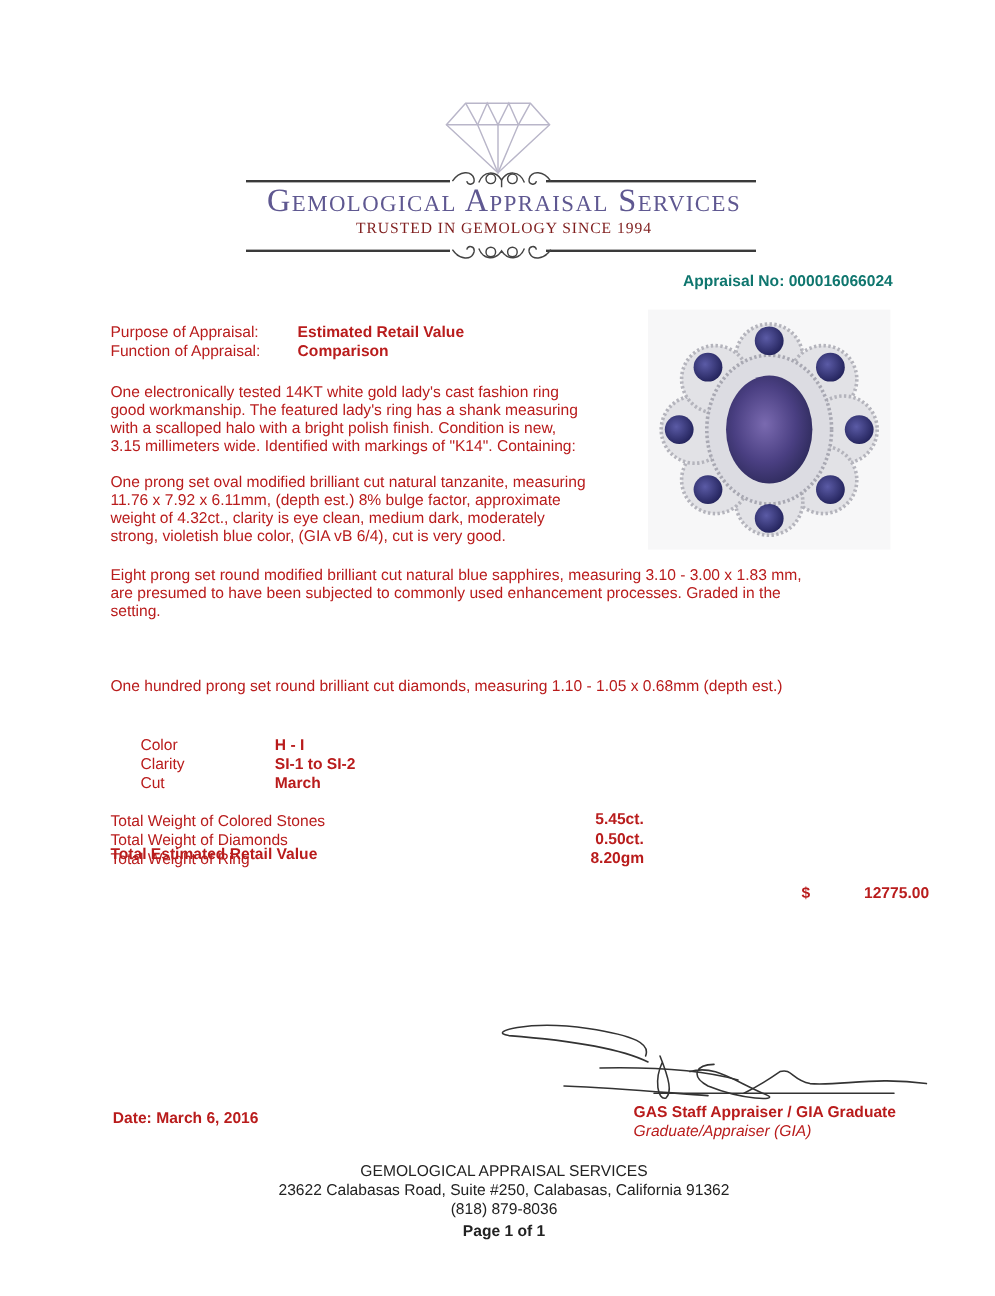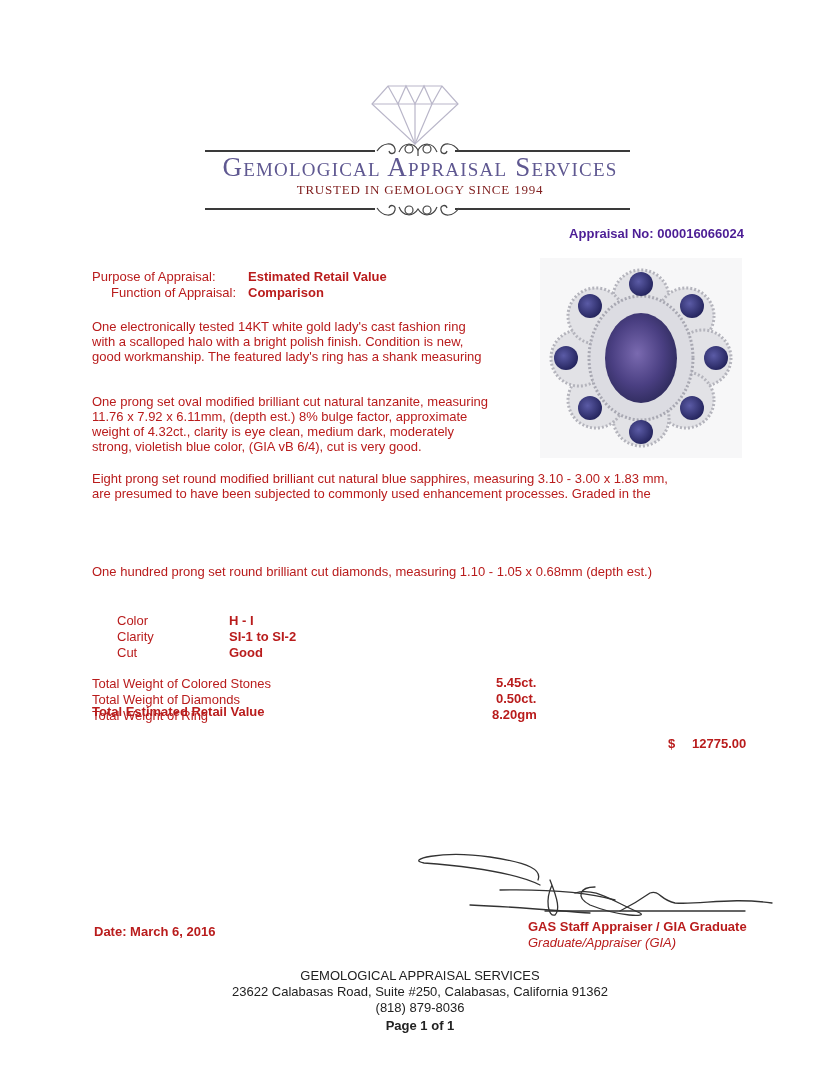--- a/index.html
+++ b/index.html
@@ -15,21 +15,21 @@
     left: 190px; top: 150px; width: 460px; text-align: center;
     font-family: "Liberation Serif", "DejaVu Serif", serif;
     font-size: 27px; letter-spacing: 1.2px; color: #5f5891; line-height: 34px;
     font-variant: small-caps;
   }
   .brand-sub {
     left: 190px; top: 182px; width: 460px; text-align: center;
     font-family: "Liberation Serif", "DejaVu Serif", serif;
     font-size: 13px; letter-spacing: 0.8px; color: #7f1d1d; line-height: 16px;
   }
-  .appraisal-no { left: 540px; top: 226px; width: 204px; text-align: right; font-size: 13px; font-weight: bold; color: #4c1d95; }
+  .appraisal-no { left: 540px; top: 226px; width: 204px; text-align: right; font-size: 13px; font-weight: bold; color: #0f766e; }
   .txt { font-size: 13px; line-height: 15px; color: #b91c1c; }
   .bold { font-weight: bold; }
   .ring-photo { left: 540px; top: 258px; width: 202px; height: 200px; background: #f7f7f8; overflow: hidden; }
   .footer-line { left: 0; width: 829px; text-align: center; font-size: 13px; line-height: 16px; color: #222; }
 </style>
 </head>
 <body>
 
 <svg class="abs logo-diamond" viewBox="0 0 90 62">
   <g fill="none" stroke="#b9b6c9" stroke-width="1.2">
@@ -66,21 +66,21 @@
     <path d="M26,8 C30,18 40,18 45,10 C50,18 60,18 64,8"></path>
     <circle cx="36" cy="11" r="4"></circle>
       <circle cx="54" cy="11" r="4"></circle>
   </g>
 </svg>
 
 <div class="abs appraisal-no">Appraisal No: 000016066024</div>
 
 <div class="abs txt" style="left:92px; top:269px;">Purpose of Appraisal:</div>
 <div class="abs txt bold" style="left:248px; top:269px;">Estimated Retail Value</div>
-<div class="abs txt" style="left:92px; top:285px;margin-left:19px;">Function of Appraisal:</div>
+<div class="abs txt" style="left:92px; top:285px;">Function of Appraisal:</div>
 <div class="abs txt bold" style="left:248px; top:285px;">Comparison</div>
 
 <div class="abs ring-photo">
   <svg width="202" height="200" viewBox="0 0 202 200">
     <defs>
       <radialGradient id="tz" cx="45%" cy="45%" r="60%">
         <stop offset="0%" stop-color="#7a6ab0"></stop>
         <stop offset="60%" stop-color="#4a3f82"></stop>
         <stop offset="100%" stop-color="#2d2a5a"></stop>
       </radialGradient>
@@ -109,57 +109,59 @@
       <circle cx="50" cy="150" r="12"></circle>
       <circle cx="26" cy="100" r="12"></circle>
       <circle cx="50" cy="48" r="12"></circle>
     </g>
     <ellipse cx="101" cy="100" rx="36" ry="45" fill="url(#tz)"></ellipse>
   </svg>
 </div>
 
 <div class="abs txt" style="left:92px; top:319px;">
   <div>One electronically tested 14KT white gold lady's cast fashion ring</div>
+  <div>good workmanship. The featured lady's ring has a shank measuring</div>
   <div>with a scalloped halo with a bright polish finish. Condition is new,</div>
-  <div>good workmanship. The featured lady's ring has a shank measuring</div>
+  <div>3.15 millimeters wide. Identified with markings of "K14".  Containing:</div>
 </div>
 
 <div class="abs txt" style="left:92px; top:394px;">
   <div>One prong set oval modified brilliant cut natural tanzanite, measuring</div>
   <div>11.76 x 7.92 x 6.11mm, (depth est.)  8% bulge factor, approximate</div>
   <div>weight of 4.32ct., clarity is eye clean, medium dark, moderately</div>
   <div>strong, violetish blue color, (GIA vB 6/4), cut is very good.</div>
 </div>
 
 <div class="abs txt" style="left:92px; top:471px;">
   <div>Eight prong set round modified brilliant cut natural blue sapphires, measuring 3.10 - 3.00 x 1.83 mm,</div>
   <div>are presumed to have been subjected to commonly used enhancement processes. Graded in the</div>
+  <div>setting.</div>
 </div>
 
 <div class="abs txt" style="left:92px; top:564px;">
   <div>One hundred prong set round brilliant cut diamonds, measuring 1.10 - 1.05 x 0.68mm (depth est.)</div>
 </div>
 
 <div class="abs txt" style="left:117px; top:613px;">Color</div>
 <div class="abs txt bold" style="left:229px; top:613px;">H - I</div>
 <div class="abs txt" style="left:117px; top:629px;text-align:center;">Clarity</div>
 <div class="abs txt bold" style="left:229px; top:629px;">SI-1 to SI-2</div>
 <div class="abs txt" style="left:117px; top:645px;">Cut</div>
-<div class="abs txt bold" style="left:229px; top:645px;">Good</div>
+<div class="abs txt bold" style="left:229px; top:645px;">March</div>
 
 <div class="abs txt" style="left:92px; top:676px;">Total Weight of Colored Stones</div>
 <div class="abs txt bold" style="left:496px; top:675px;">5.45ct.</div>
 <div class="abs txt" style="left:92px; top:692px;">Total Weight of Diamonds</div>
 <div class="abs txt bold" style="left:496px; top:691px;">0.50ct.</div>
 <div class="abs txt" style="left:92px; top:708px;">Total Weight of Ring</div>
 <div class="abs txt bold" style="left:492px; top:707px;">8.20gm</div>
 
 <div class="abs txt bold" style="left:92px; top:704px;">Total Estimated Retail Value</div>
 <div class="abs txt bold" style="left:668px; top:736px;">$</div>
-<div class="abs txt bold" style="left:692px; top:736px;">12775.00</div>
+<div class="abs txt bold" style="left:720px; top:736px;">12775.00</div>
 
 <svg class="abs" style="left:410px; top:845px;" width="380" height="80" viewBox="0 0 380 80">
   <g fill="none" stroke="#333" stroke-width="1.3" stroke-linecap="round">
     <path d="M130,40 C100,25 40,20 14,18 C-5,15 30,5 80,12 C120,18 132,25 128,35"></path>
     <path d="M90,45 C140,44 180,48 205,55"></path>
     <path d="M140,35 C148,55 150,65 145,70 C138,72 135,55 142,40"></path>
     <path d="M60,60 C110,62 150,66 180,68"></path>
     <path d="M165,48 C185,42 200,55 230,68 C238,72 210,72 180,60 C165,52 170,42 185,42"></path>
     <path d="M210,66 C222,60 230,55 240,48 C250,45 250,55 265,58 C290,60 320,52 362,58"></path>
     <line x1="135" y1="66" x2="335" y2="66"></line>

